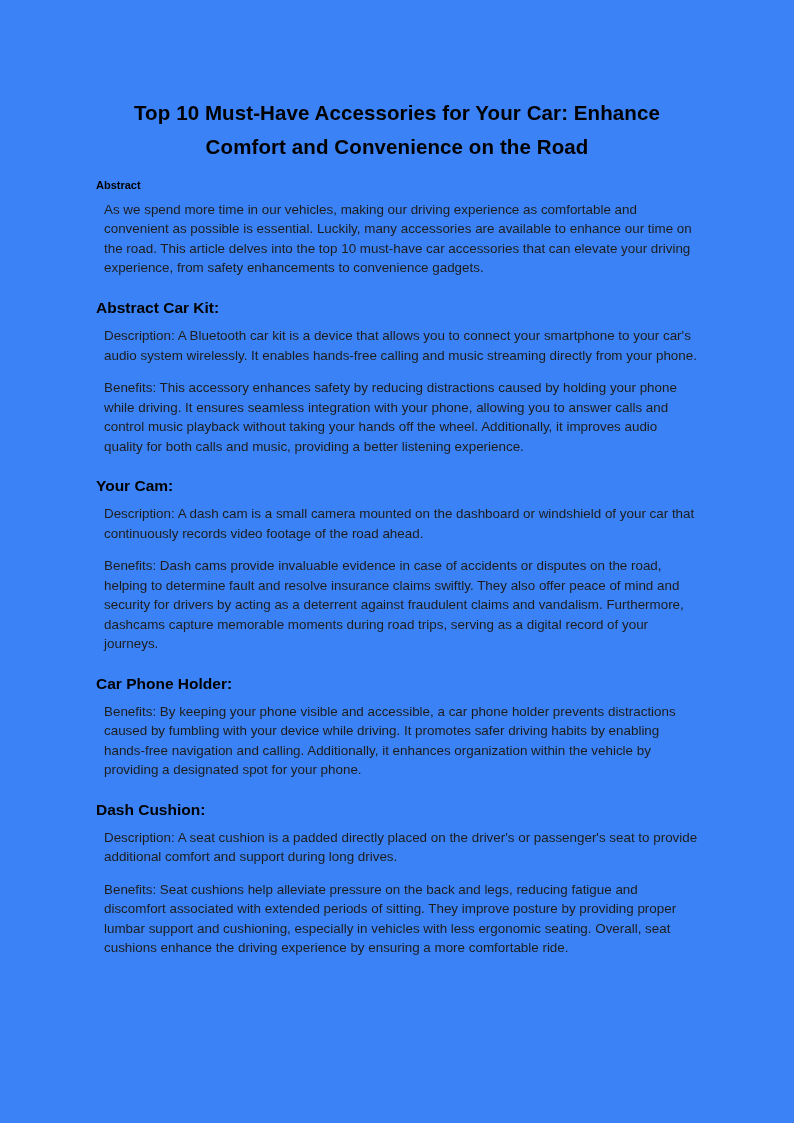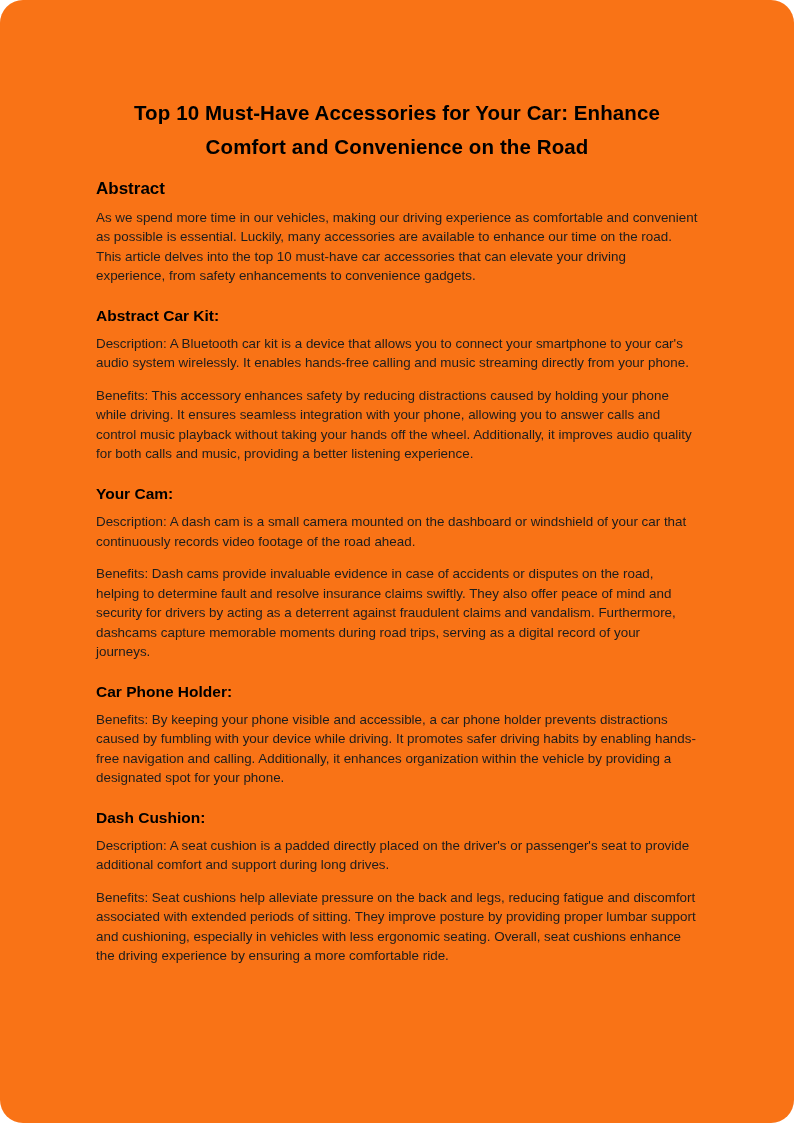--- a/index.html
+++ b/index.html
@@ -4,52 +4,51 @@
 <style>
   html, body {
     margin: 0;
     padding: 0;
     background: #ffffff;
   }
   .page {
     width: 794px;
     height: 1123px;
     box-sizing: border-box;
-    background: #f97316;
+    background: #3b82f6;
     padding: 96px 96px 40px 96px;
     font-family: "Liberation Sans", "DejaVu Sans", sans-serif;
     color: #1a1a1a;
     overflow: hidden;
-    border-radius: 23px;
   }
   .doc-title {
     font-size: 20.5px;
     font-weight: bold;
     color: #000000;
     text-align: center;
     line-height: 1.65;
     margin: 0 0 14px 0;
     letter-spacing: 0.1px;
   }
   .section { margin: 0; }
   .section-heading {
     font-size: 15.5px;
     font-weight: bold;
     color: #000000;
     margin: 20px 0 8px 0;
     line-height: 1.3;
   }
   .section-heading.first {
-    font-size: 17px;
+    font-size: 11px;
     margin-top: 8px;
   }
   .para {
     font-size: 13.4px;
     line-height: 19.5px;
-    margin: 0 0 13px 0;
+    margin: 0 0 13px 8px;
     color: #1d1d1d;
     text-align: left;
   }
 </style>
 </head>
 <body>
 
 <div class="page">
 
   <h1 class="doc-title">Top 10 Must-Have Accessories for Your Car: Enhance Comfort and Convenience on the Road</h1>

